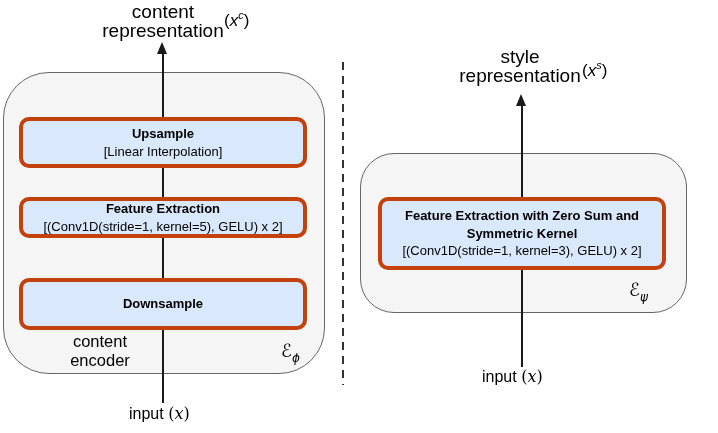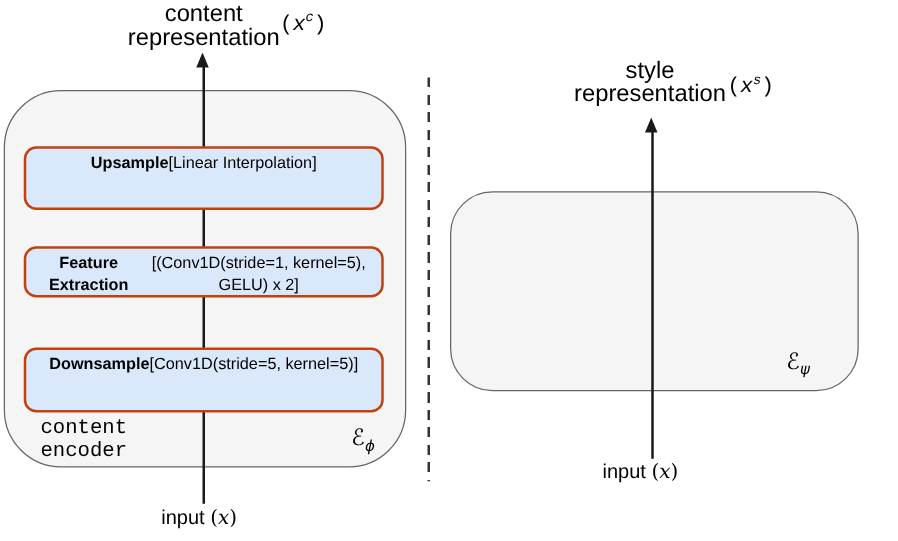--- a/index.html
+++ b/index.html
@@ -21,45 +21,45 @@
     border-left:5.5px solid transparent;border-right:5.5px solid transparent;
     border-bottom:12px solid #1a1a1a;
   }
   .arrow-left{left:157px;top:42px;}
   .arrow-right{left:516px;top:94px;}
   .divider{
     position:absolute;left:342px;top:62px;width:2px;height:323px;z-index:1;
     background:repeating-linear-gradient(to bottom,#333 0px,#333 8px,transparent 8px,transparent 14px);
   }
   .block{
-    position:absolute;background:#dae8fc;border:2px solid #c2410c;
+    position:absolute;background:#dae8fc;border:4px solid #c2410c;
     border-radius:10px;box-sizing:border-box;z-index:3;
-    display:flex;flex-direction:row;justify-content:center;
+    display:flex;flex-direction:column;justify-content:center;
     text-align:center;font-size:13px;line-height:17.5px;padding:2px 6px;
   }
   .block .bt{font-weight:bold;}
   .blk-1{left:19px;top:117px;width:288px;height:51px;}
   .blk-2{left:19px;top:197px;width:288px;height:41px;}
   .blk-3{left:19px;top:278px;width:288px;height:52px;}
   .blk-r{left:378px;top:197px;width:288px;height:73px;}
   .big-label{
     position:absolute;z-index:4;text-align:center;
     font-size:16.5px;line-height:19px;
   }
   .title-label{
     position:absolute;z-index:4;text-align:center;
     font-size:19px;line-height:18.5px;
   }
   .title-left{left:88px;top:3px;width:150px;}
   .title-right{left:450px;top:48px;width:140px;}
-  .enc-label-left{left:17px;top:332px;width:100px;font-family:Liberation Mono, monospace;}
+  .enc-label-left{left:50px;top:332px;width:100px;}
   .enc-label-right{left:385px;top:269px;width:96px;}
   .math{
     position:absolute;z-index:4;
-    font-family:Liberation Mono, monospace;font-size:16px;
+    font-family:Liberation Sans, sans-serif;font-size:16px;
   }
   .math .mi,.math sup,.math sub{font-style:italic;}
   .math sup{font-size:11px;}
   .math-xc{left:224px;top:9px;font-size:17px;}
   .math-xs{left:582px;top:59px;font-size:17px;}
   .symbol{
     position:absolute;z-index:4;font-size:18px;font-style:italic;
     font-family:"DejaVu Sans","DejaVu Serif",serif;
   }
   .symbol sub{font-size:12px;}
@@ -94,35 +94,38 @@
     <div>[Linear Interpolation]</div>
   </div>
 
   <div class="block blk-2">
     <div class="bt">Feature Extraction</div>
     <div>[(Conv1D(stride=1, kernel=5), GELU) x 2]</div>
   </div>
 
   <div class="block blk-3">
     <div class="bt">Downsample</div>
-    <div>[Conv1D(stride=5, kernel=5)]</div>
   </div>
 
   <div class="big-label enc-label-left">content encoder</div>
 
   <div class="symbol sym-left"><span>ℰ</span><sub>ϕ</sub></div>
 
   <div class="input-label input-left"><span>input</span><span> </span><span class="math-inline"><span>(</span><span class="mi">x</span><span>)</span></span></div>
 
   <div class="outer-box outer-right"></div>
   <div class="vline vline-right"></div>
   <div class="arrowhead arrow-right"></div>
 
   <div class="title-label title-right">style representation</div>
   <div class="math math-xs"><span>(</span><span class="mi">x</span><sup>s</sup><span>)</span></div>
 
+  <div class="block blk-r">
+    <div class="bt">Feature Extraction with Zero Sum and Symmetric Kernel</div>
+    <div>[(Conv1D(stride=1, kernel=3), GELU) x 2]</div>
+  </div>
 
 
   <div class="symbol sym-right"><span>ℰ</span><sub>ψ</sub></div>
 
   <div class="input-label input-right"><span>input</span><span> </span><span class="math-inline"><span>(</span><span class="mi">x</span><span>)</span></span></div>
 
 </div>
 
 </body></html>

